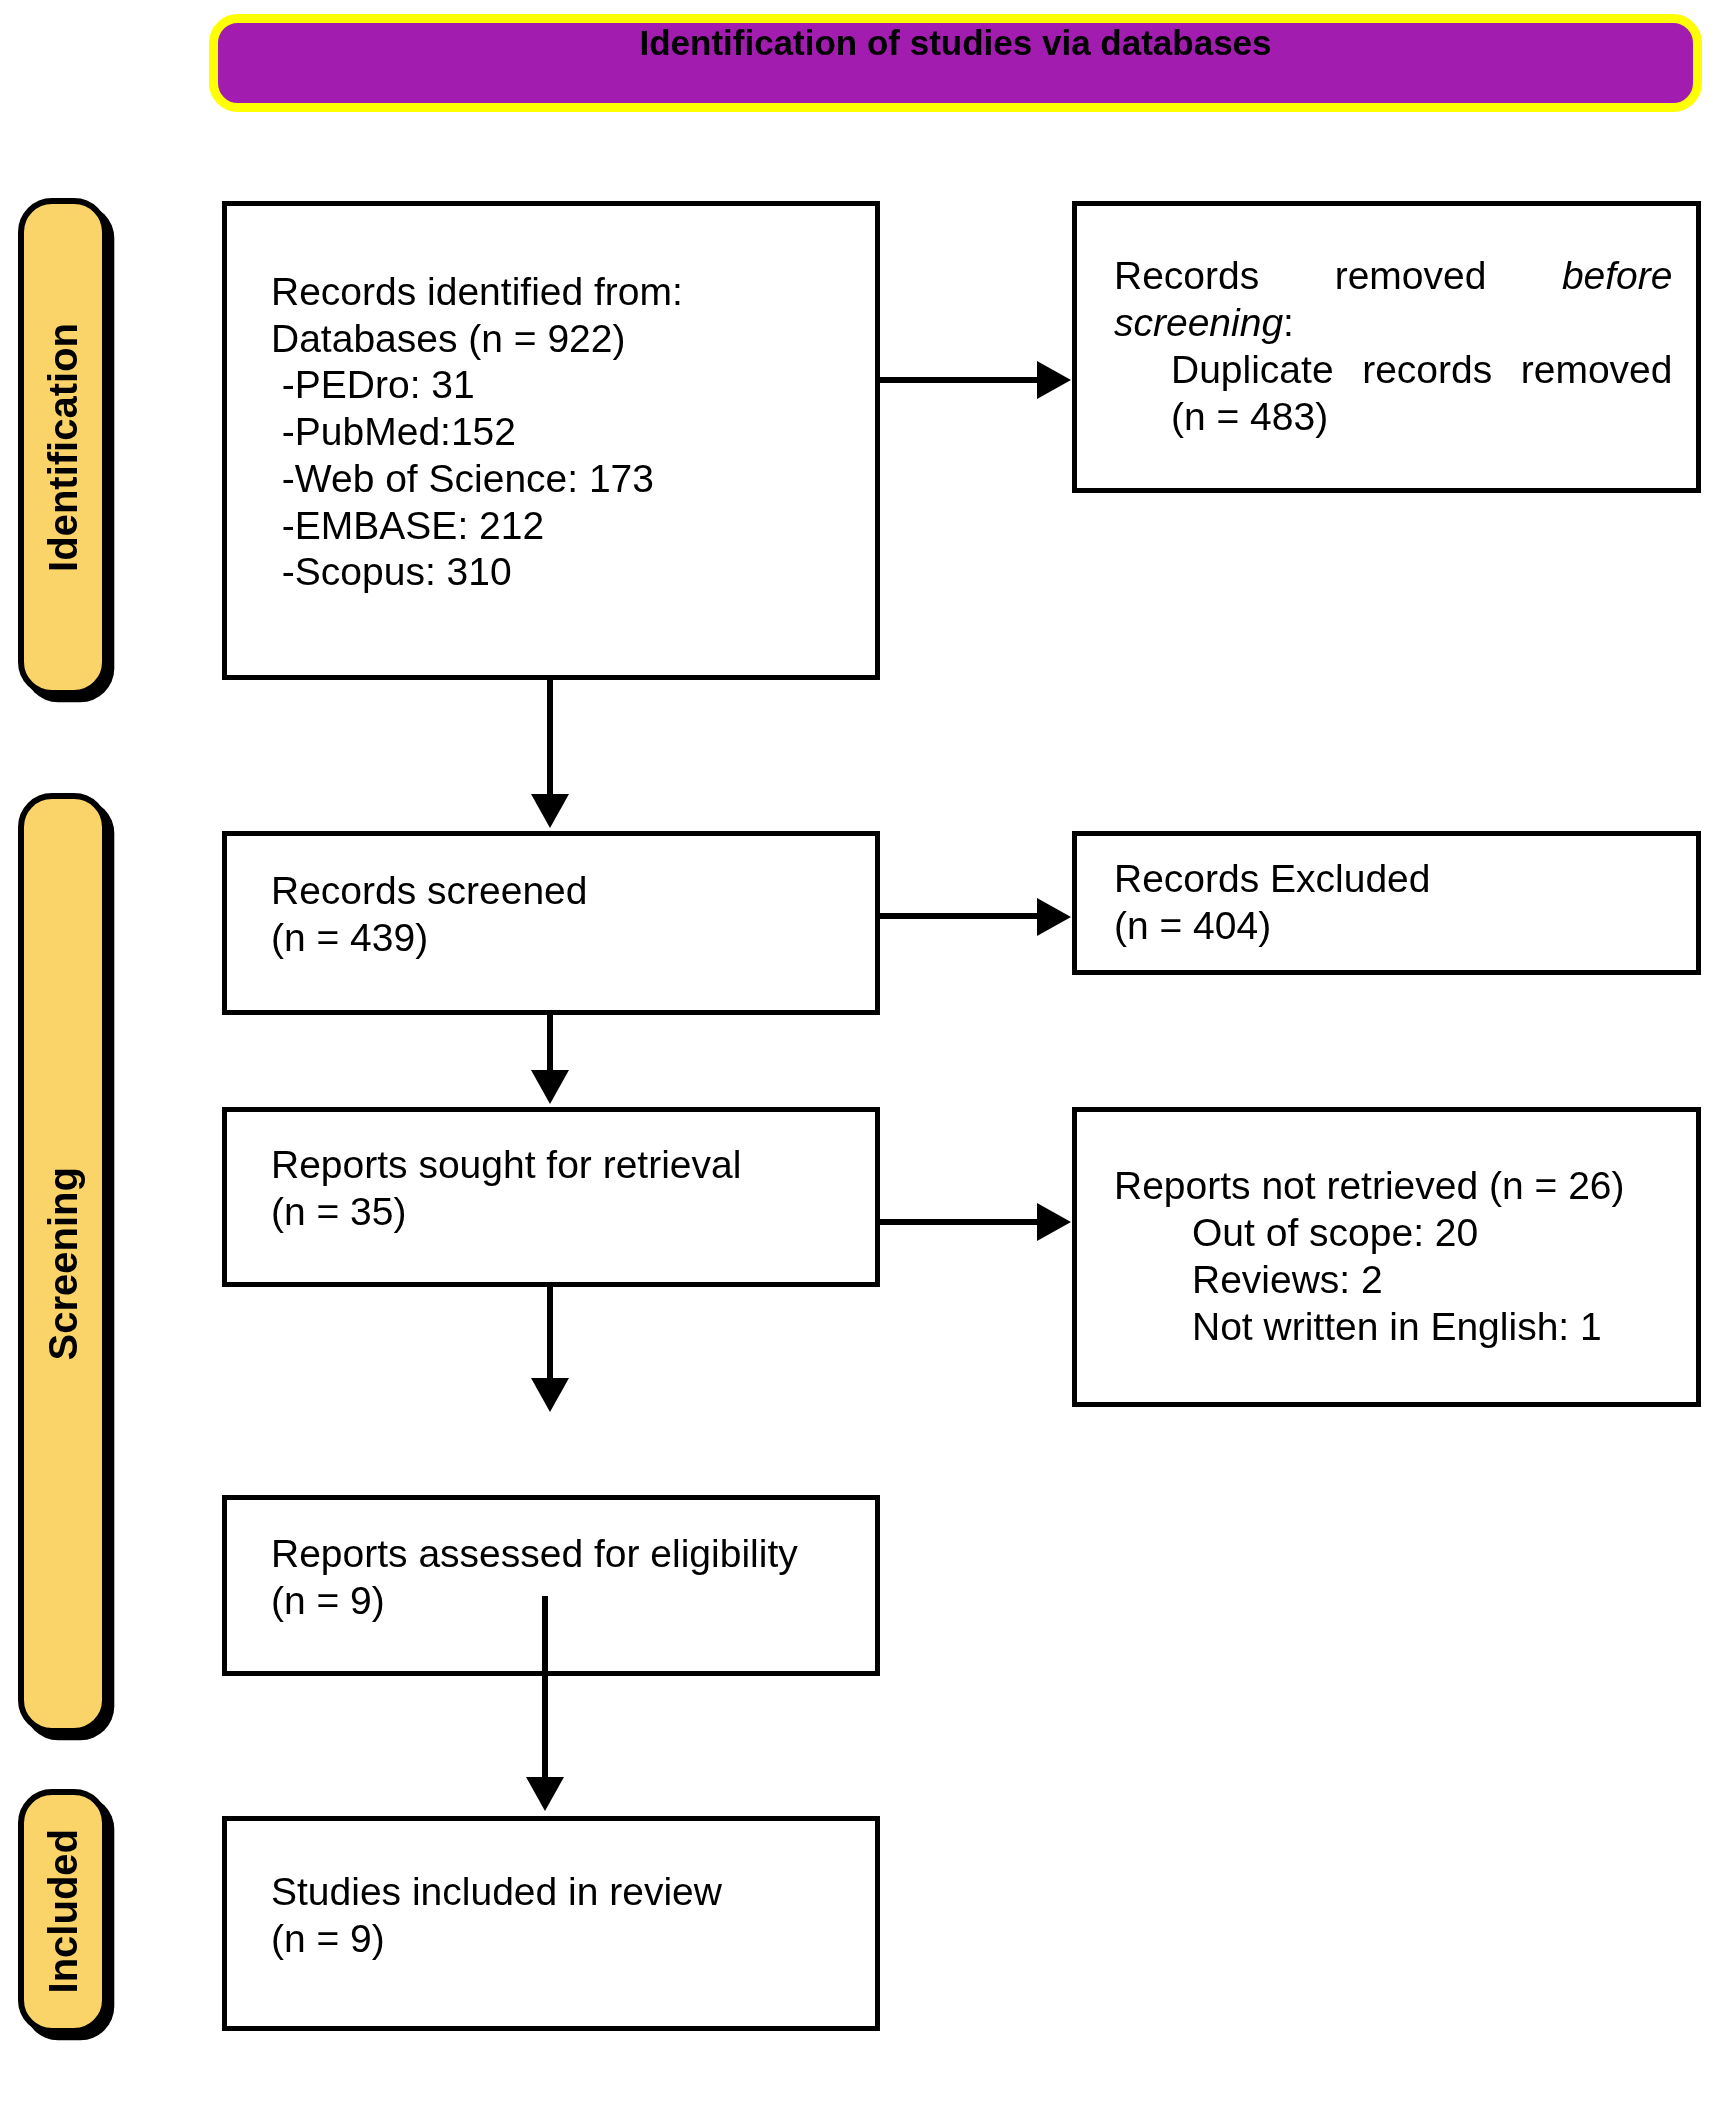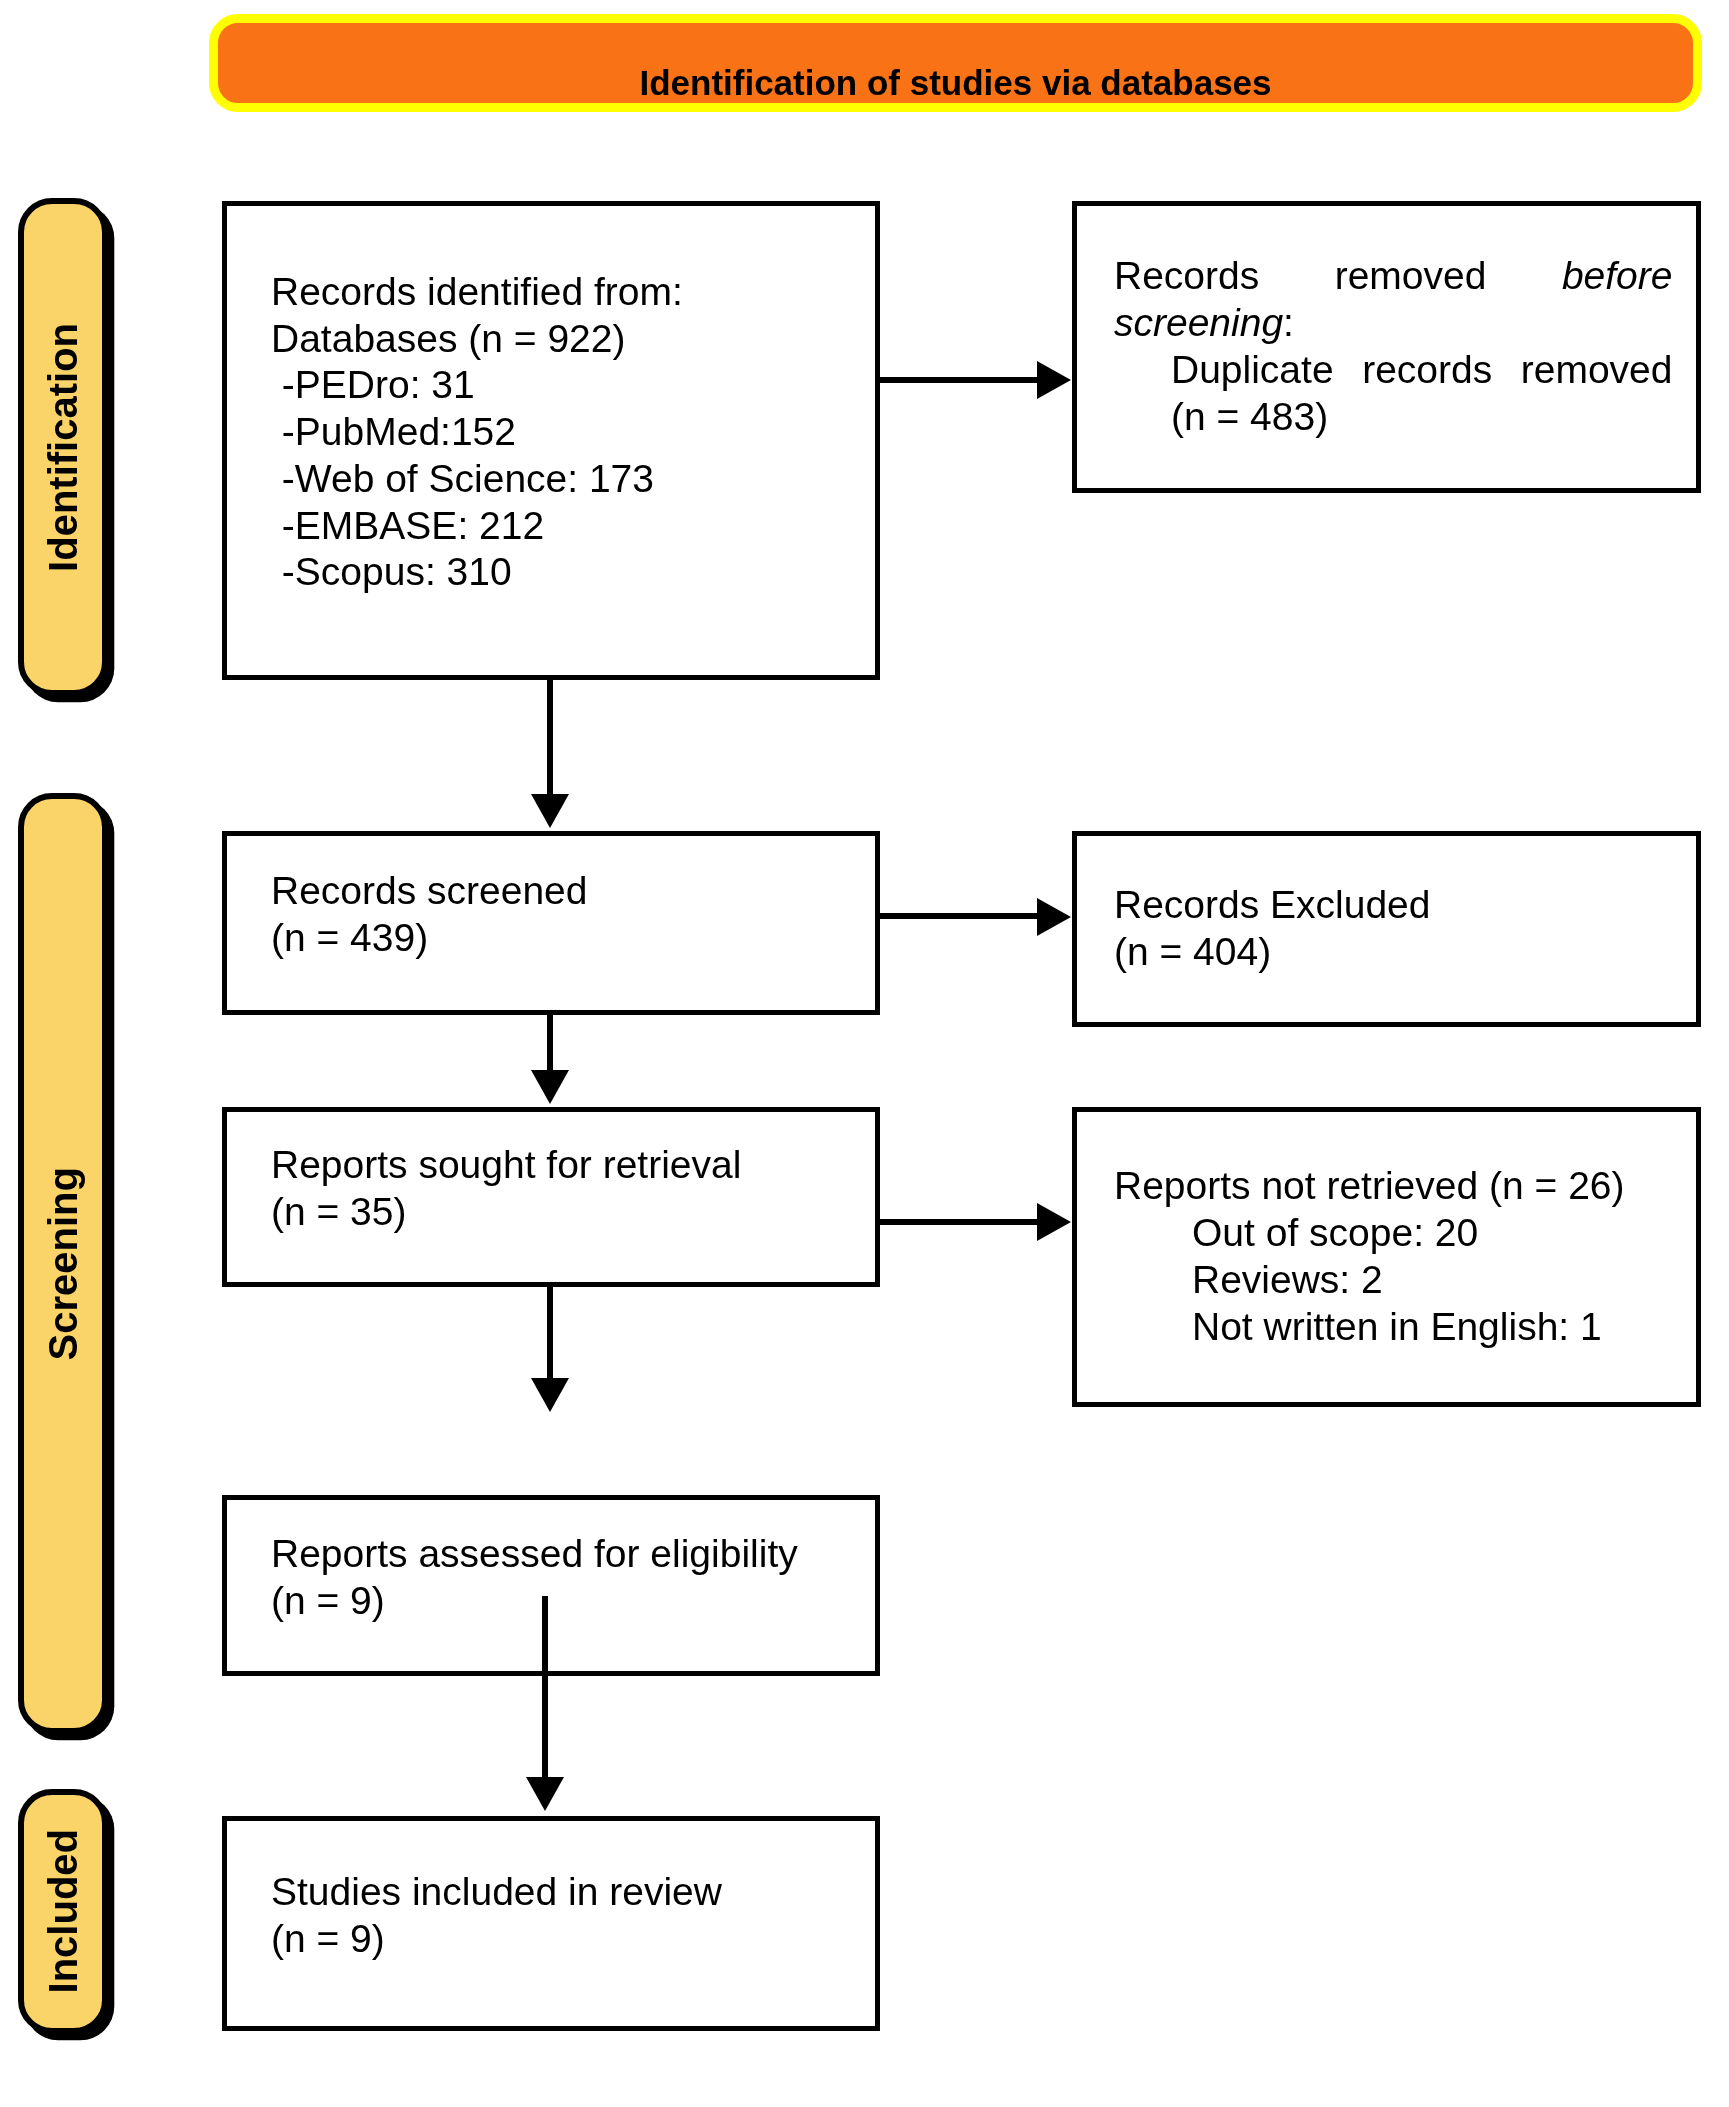--- a/index.html
+++ b/index.html
@@ -12,24 +12,24 @@
     color: #000000;
     overflow: hidden;
   }
 
   
   .banner {
     position: absolute;
     left: 209px; top: 13.6px;
     width: 1493px; height: 98px;
     box-sizing: border-box;
-    background: #f97316;
+    background: #a21caf;
     border: 9.4px solid #FFFF00;
     border-radius: 29px;
-    display: flex; align-items: flex-end; justify-content: center;
+    display: flex; align-items: flex-start; justify-content: center;
     font-size: 35px; font-weight: bold;
   }
 
   
   .side-label {
     position: absolute;
     left: 18px; width: 90px;
     box-sizing: border-box;
     background: #FAD469;
     border: 6.8px solid #000000;
@@ -60,21 +60,21 @@
   .col-left  { left: 222px;  width: 658px; padding: 0 26px 16px 44px; }
   .col-right { left: 1072px; width: 629px; padding: 0 23.5px 0 37px; }
 
   .box-identified   { top: 201px;  height: 479px; }
   .box-screened     { top: 831px; height: 184px; }
   .box-sought       { top: 1107px; height: 180px; }
   .box-assessed     { top: 1495px; height: 181px; }
   .box-included     { top: 1816px; height: 215px; }
 
   .box-removed      { top: 201px;  height: 292px; }
-  .box-excluded     { top: 831px; height: 196px; }
+  .box-excluded     { top: 831px; height: 144px; }
   .box-notretrieved { top: 1107px; height: 300px; }
 
   .justify { text-align: justify; }
   .indent-removed { margin-left: 57px; }
   .indent-item    { margin-left: 78px; }
   .em { font-style: italic; }
 
   
   .hline { position: absolute; height: 6.3px; background: #000000; }
   .vline { position: absolute; width: 6.3px;  background: #000000; }

